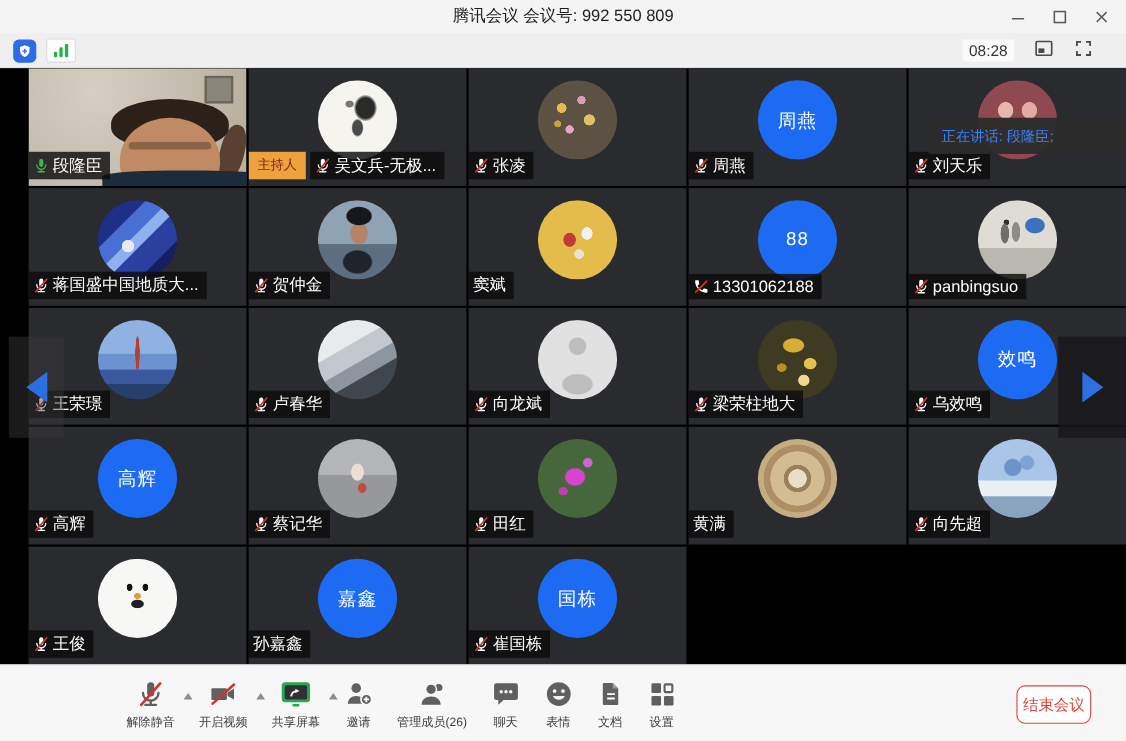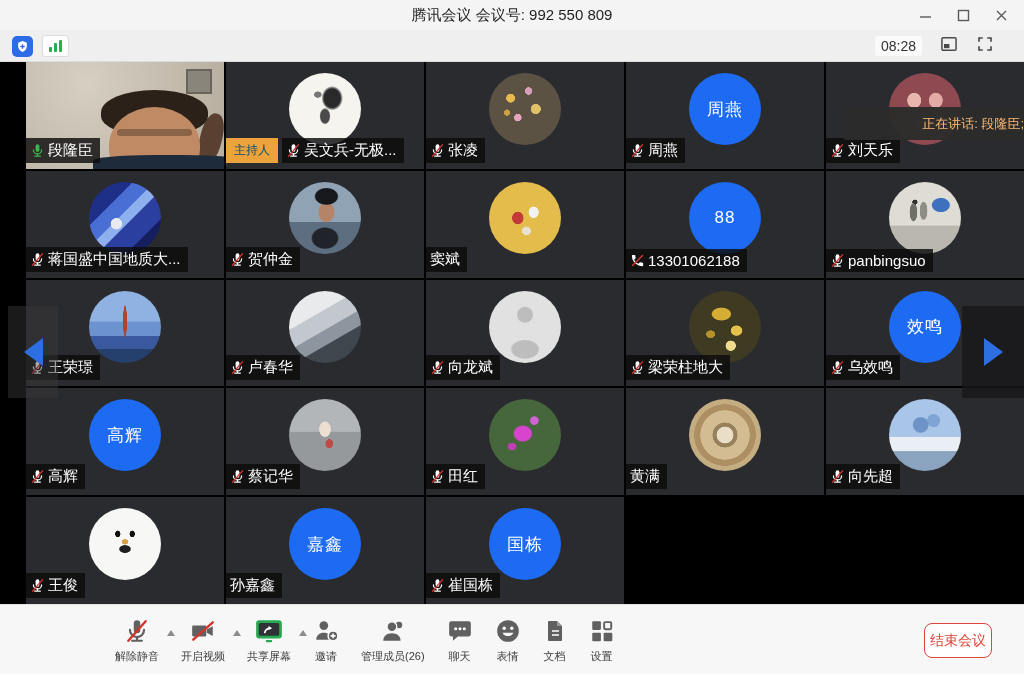--- a/index.html
+++ b/index.html
@@ -57,31 +57,31 @@
   .video-feed{position:absolute;inset:0;background:radial-gradient(circle at 30% 20%,#d6cfc2,#b9b0a1 85%);}
   .vf-frame{position:absolute;right:6%;top:7%;width:13%;height:23%;background:#8a857a;border:2px solid #6a655c;}
   .vf-guitar{position:absolute;right:1%;top:48%;width:11%;height:48%;background:#5a4030;border-radius:45%;transform:rotate(14deg);}
   .vf-hair{position:absolute;left:38%;top:26%;width:54%;height:42%;background:#2b2118;border-radius:50% 50% 42% 42%;}
   .vf-face{position:absolute;left:42%;top:42%;width:46%;height:72%;background:#c08a64;border-radius:50% 50% 45% 45%;}
   .vf-glasses{position:absolute;left:46%;top:63%;width:38%;height:7px;background:rgba(40,30,20,.35);border-radius:4px;}
   .vf-shirt{position:absolute;left:34%;bottom:0;width:76%;height:13%;background:#1d2b3a;border-radius:40% 40% 0 0;}
 
   
   .label-row{position:absolute;left:0;bottom:6px;display:flex;gap:4px;align-items:stretch;max-width:100%;justify-content:center;}
-  .host-badge{background:var(--host-badge-orange,#eda33b);color:#0c4a6e;font-size:12px;display:flex;align-items:center;padding:0 8px;}
+  .host-badge{background:var(--host-badge-orange,#eda33b);color:#7f1d1d;font-size:12px;display:flex;align-items:center;padding:0 8px;}
   .name-label{background:rgba(12,12,12,.82);color:#fff;font-size:15px;display:flex;align-items:center;gap:3px;
               padding:3px 7px 3px 4px;white-space:nowrap;overflow:hidden;}
   .mic svg{width:15px;height:15px;display:block;}
   .f-green{fill:var(--mic-on-green,#40b34f);} .s-green{stroke:var(--mic-on-green,#40b34f);fill:none;stroke-width:2;stroke-linecap:round;}
   .f-white{fill:#fff;} .s-white{stroke:#fff;fill:none;stroke-width:2;stroke-linecap:round;}
   .slash{stroke:var(--muted-slash-red,#d0342c);stroke-width:2.4;stroke-linecap:round;}
 
   
   .speaking-tip{position:absolute;top:45px;right:0;width:181px;height:33px;background:rgba(44,44,44,.96);
-                border-radius:4px 0 0 4px;color:#fdba74;font-size:13px;line-height:33px;padding-left:13px;text-align:right;}
+                border-radius:4px 0 0 4px;color:#3b82f6;font-size:13px;line-height:33px;padding-left:13px;}
 
   
   .page-btn{position:absolute;top:244px;height:92px;display:flex;align-items:center;justify-content:center;background:rgba(58,58,60,.45);}
   .page-prev{left:8px;width:50px;}
   .page-next{right:0;width:62px;background:rgba(24,24,26,.8);}
   .tri-left{width:0;height:0;border-top:14px solid transparent;border-bottom:14px solid transparent;border-right:19px solid #2d6fe0;}
   .tri-right{width:0;height:0;border-top:14px solid transparent;border-bottom:14px solid transparent;border-left:19px solid #2d6fe0;}
 
   
   .bottombar{position:absolute;top:604px;left:0;width:100%;height:70px;background:#f7f7f7;border-top:1px solid #e3e3e3;}

